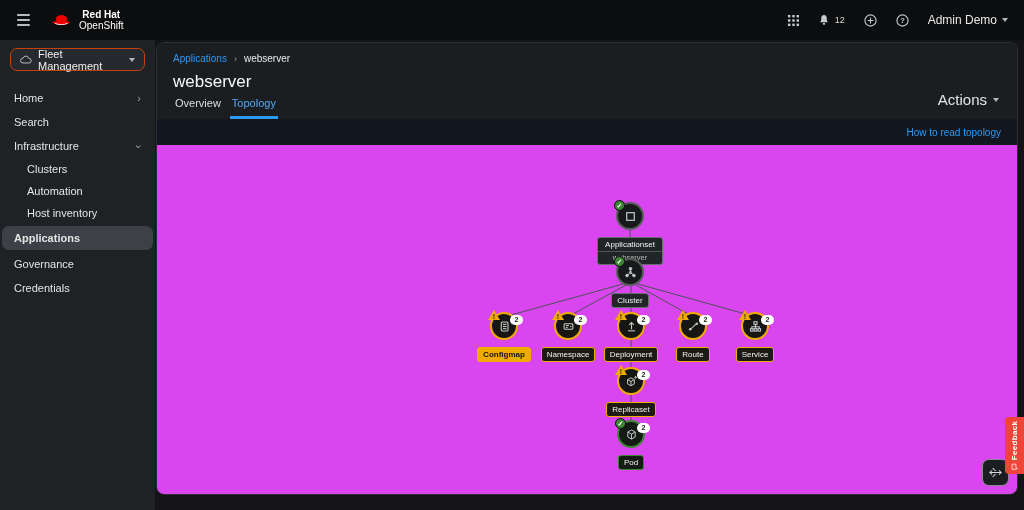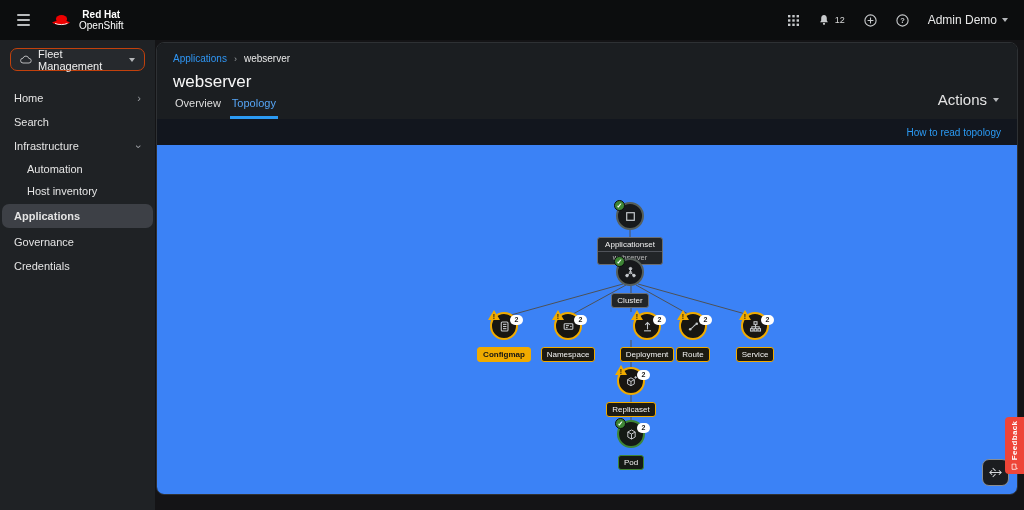--- a/index.html
+++ b/index.html
@@ -44,21 +44,21 @@
   .bc-current { color:#e8e8e8; }
   .page-title { font-size:17px; font-weight:500; color:#f7f7f7; margin-top:8px; }
   .actions-btn { position:absolute; right:18px; top:48px; display:flex; align-items:center; gap:6px; font-size:15px; color:#e4e4e4; cursor:pointer; }
   .tabs { position:absolute; left:16px; bottom:0; display:flex; gap:7px; }
   .tab { font-size:11px; padding:0 2px 7px; color:#dedede; cursor:pointer; }
   .tab.active { color:#56a5f5; border-bottom:3px solid #2b9af3; }
   .help-bar { background:#12161e; height:26px; display:flex; align-items:center; justify-content:flex-end; padding:0 16px; flex:none; }
   .help-link { font-size:10px; color:#2b9af3; cursor:pointer; }
 
   
-  .canvas { position:relative; flex:1; background:#3b82f6; }
+  .canvas { position:relative; flex:1; background:#d946ef; }
   .edges { position:absolute; inset:0; }
 
   .node { position:absolute; width:80px; display:flex; flex-direction:column; align-items:center; cursor:pointer; }
   .circle { position:relative; width:28px; height:28px; border-radius:50%; background:#17191b; border:2px solid #565e59; display:flex; align-items:center; justify-content:center; }
   .node.warn .circle { border-color:#f0ab00; background:#181612; }
   .node.ok .circle { border-color:#3e8635; background:#141a14; }
 
   .status { position:absolute; top:-4px; left:-4px; }
   .status.s-ok { width:11px; height:11px; background:#3e8635; border-radius:50%; border:1px solid #0b0c0e; }
   .status.s-ok::after { content:"\2713"; color:#fff; font-size:7px; font-weight:bold; position:absolute; left:50%; top:50%; transform:translate(-50%,-55%); }
@@ -160,20 +160,23 @@
   <div class="nav-item">
     <span>Home</span>
     <span class="chev">›</span>
   </div>
   <div class="nav-item">
     <span>Search</span>
   </div>
   <div class="nav-item">
     <span>Infrastructure</span>
     <span class="chev chev-down">›</span>
+  </div>
+  <div class="nav-item nav-sub">
+    <span>Clusters</span>
   </div>
   <div class="nav-item nav-sub">
     <span>Automation</span>
   </div>
   <div class="nav-item nav-sub">
     <span>Host inventory</span>
   </div>
   <div class="nav-item active">
     <span>Applications</span>
   </div>
@@ -279,21 +282,21 @@
               <line x1="3.6" y1="5.2" x2="6.4" y2="5.2"></line>
               <line x1="3.6" y1="7" x2="5.2" y2="7"></line>
               <circle cx="8.2" cy="6" r="0.7" fill="#c5c9cd" stroke="none"></circle>
             </svg>
         </span>
         <span class="count">2</span>
       </div>
       <div class="nlabel">Namespace</div>
     </div>
 
-    <div class="node warn" style="left:450px; top:167px;">
+    <div class="node warn" style="left:434px; top:167px;">
       <div class="circle">
         <span class="status s-warn"></span>
         <span class="micon">
           <svg width="13" height="13" viewBox="0 0 12 12" fill="none" stroke="#c5c9cd" stroke-width="1">
               <line x1="6" y1="8.6" x2="6" y2="2.6"></line>
               <polyline points="3.9,4.6 6,2.4 8.1,4.6"></polyline>
               <line x1="2.8" y1="10" x2="9.2" y2="10"></line>
             </svg>
         </span>
         <span class="count">2</span>

